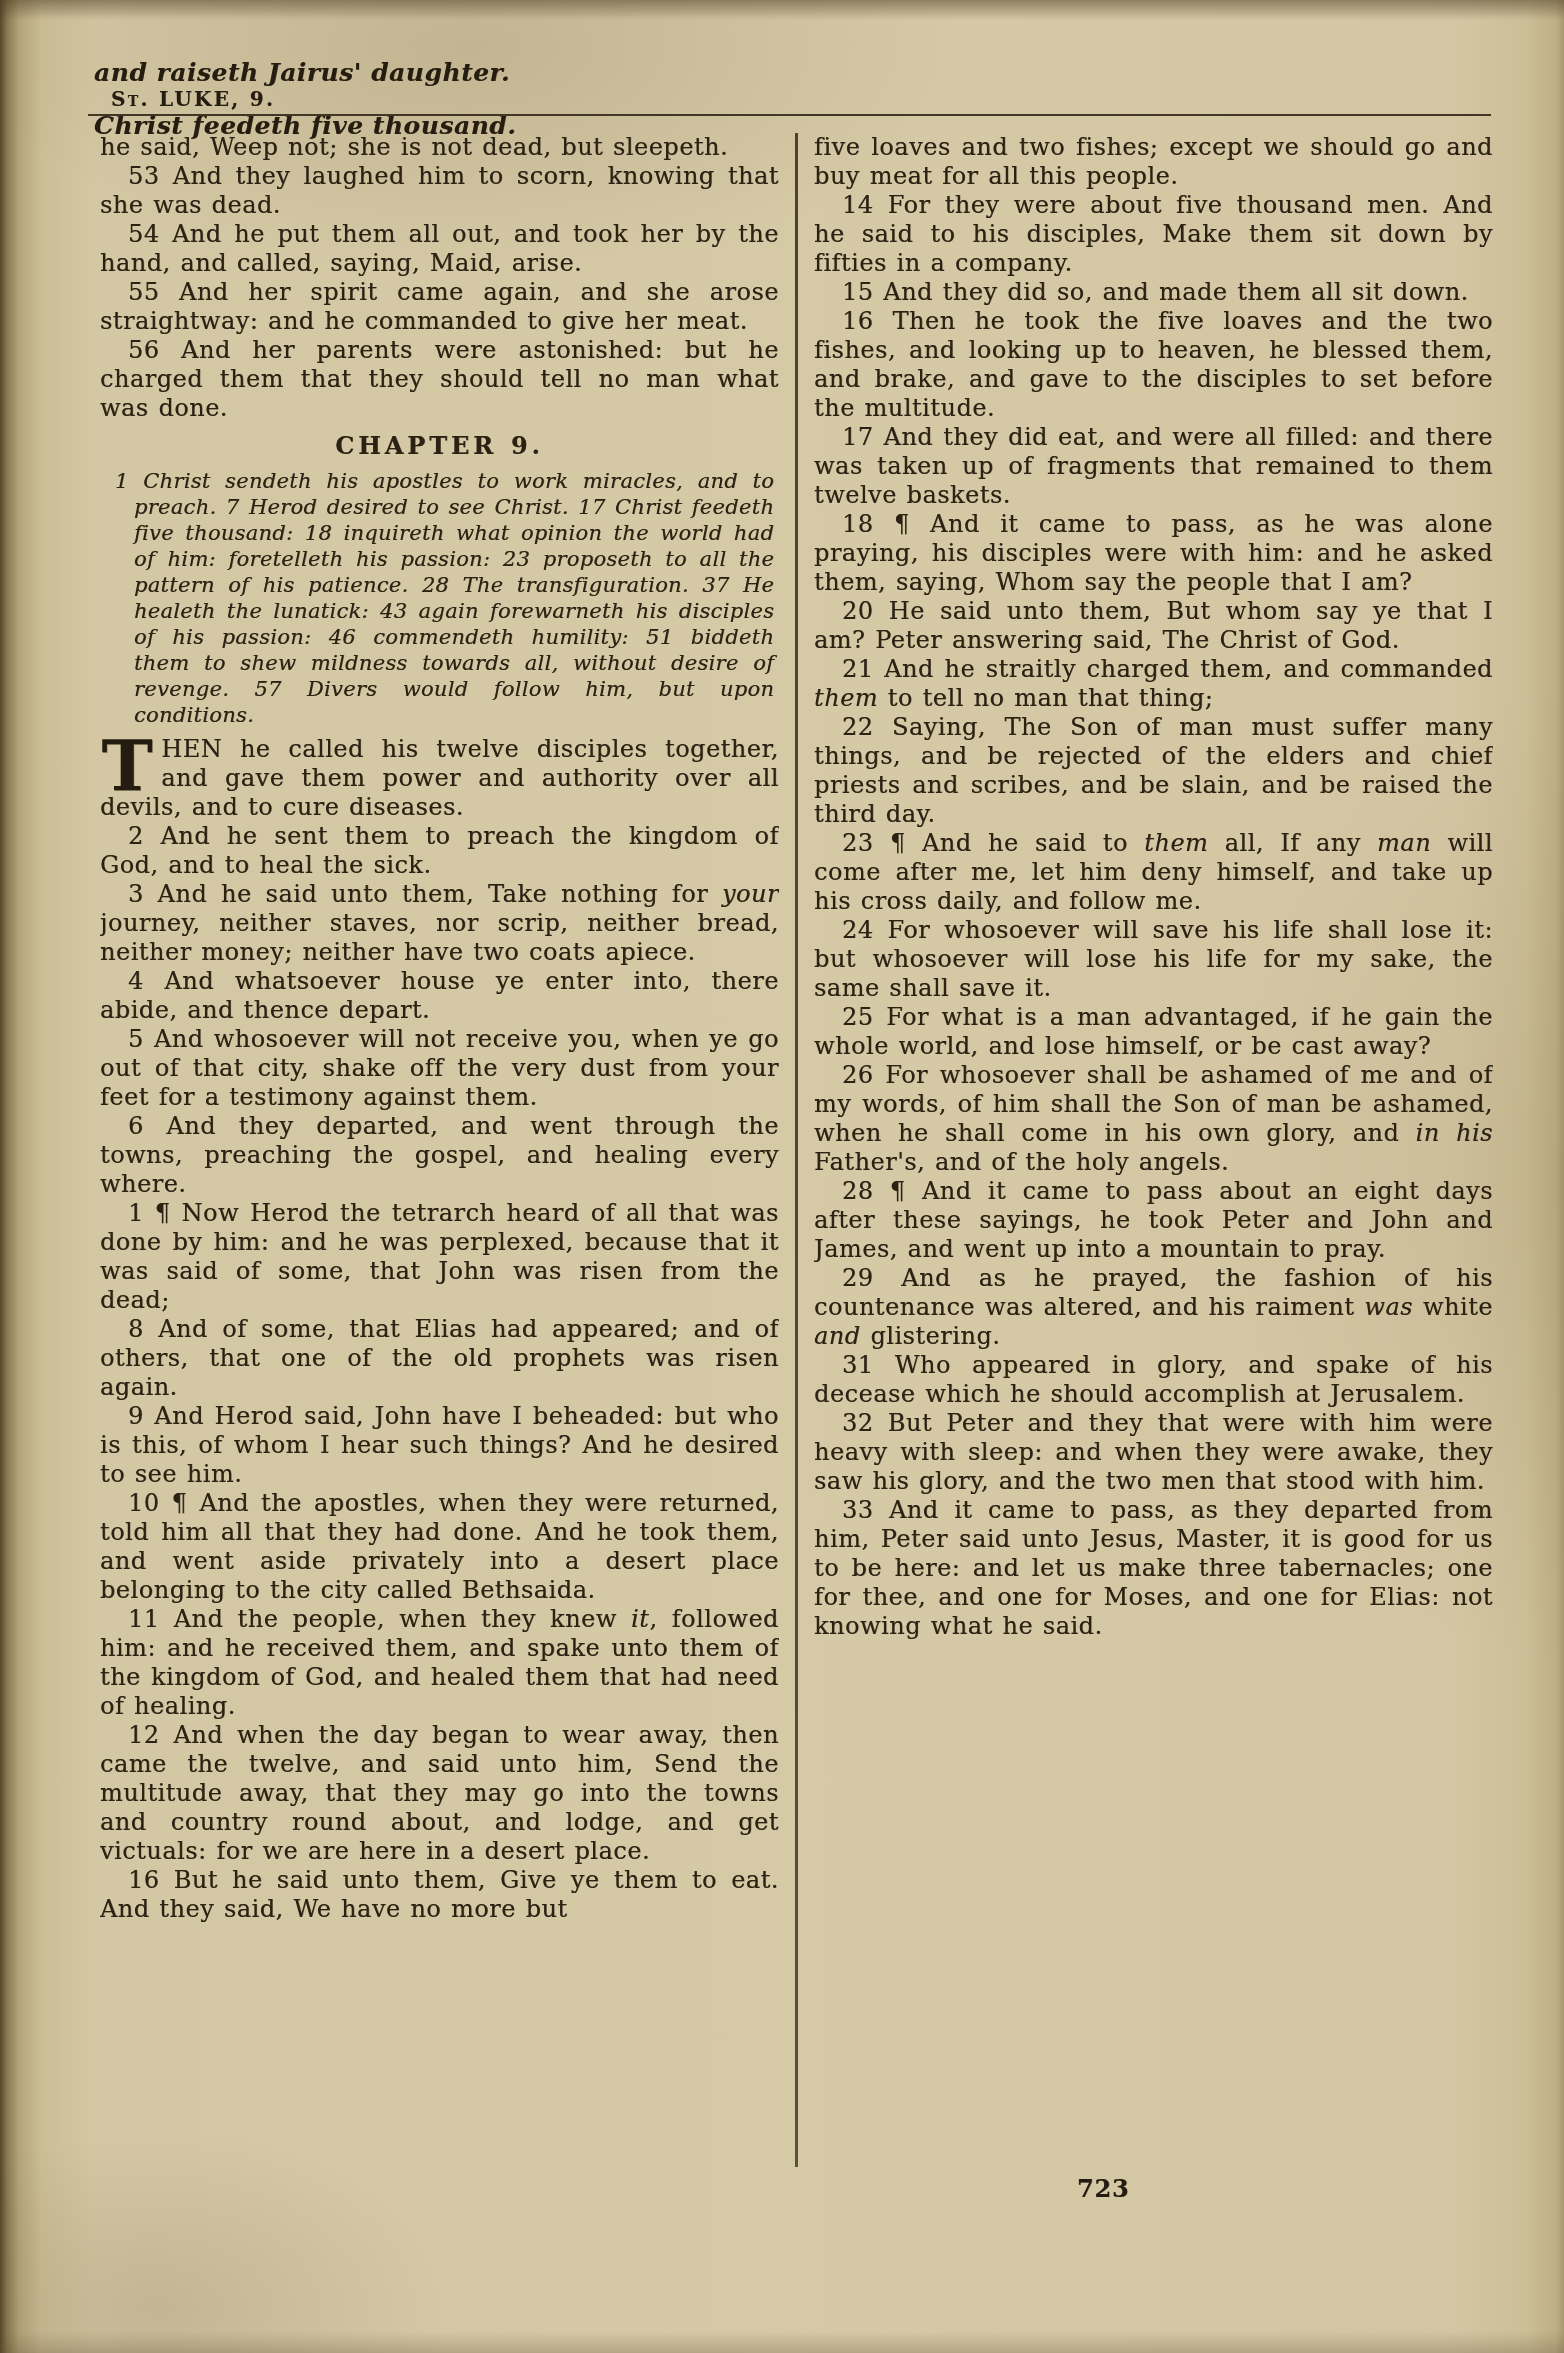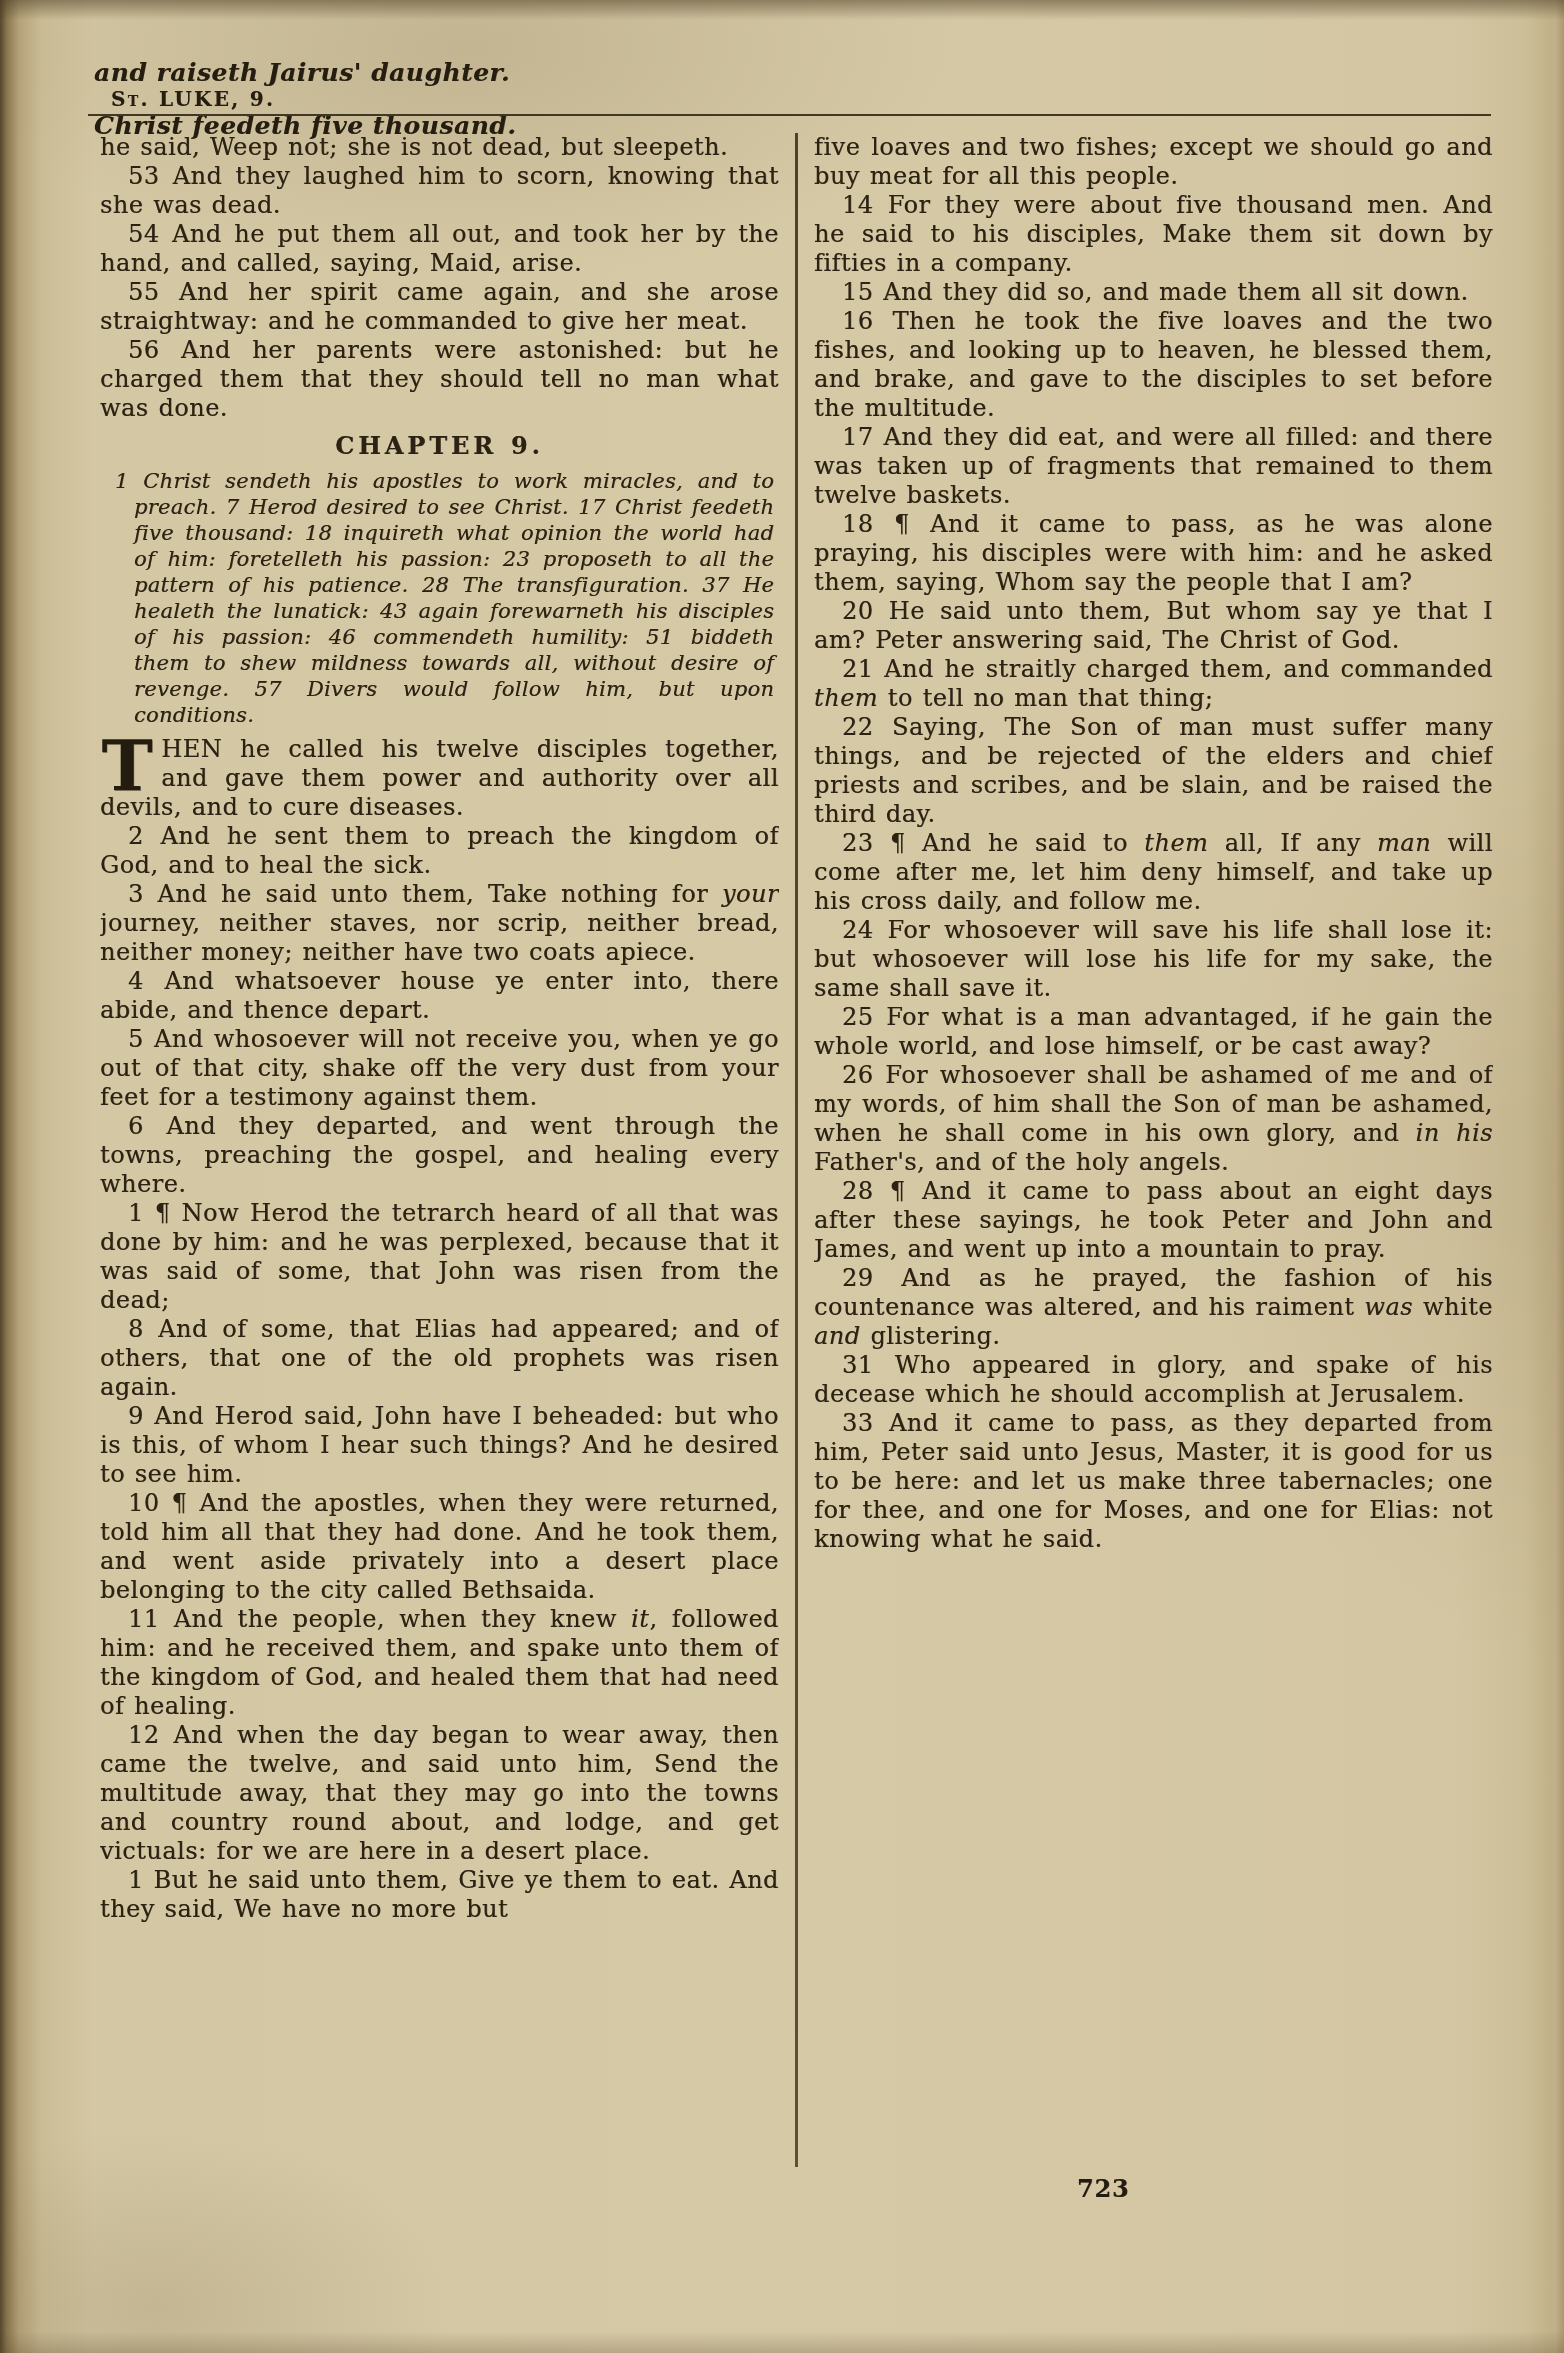--- a/index.html
+++ b/index.html
@@ -164,39 +164,40 @@
         <p class="verse"><span>3 And he said unto them, Take nothing for </span><i>your</i><span> journey, neither staves, nor scrip, neither bread, neither money; neither have two coats apiece.</span></p>
         <p class="verse"><span>4 And whatsoever house ye enter into, there abide, and thence depart.</span></p>
         <p class="verse"><span>5 And whosoever will not receive you, when ye go out of that city, shake off the very dust from your feet for a testimony against them.</span></p>
         <p class="verse"><span>6 And they departed, and went through the towns, preaching the gospel, and healing every where.</span></p>
         <p class="verse"><span>1 ¶ Now Herod the tetrarch heard of all that was done by him: and he was perplexed, because that it was said of some, that John was risen from the dead;</span></p>
         <p class="verse"><span>8 And of some, that Elias had appeared; and of others, that one of the old prophets was risen again.</span></p>
         <p class="verse"><span>9 And Herod said, John have I beheaded: but who is this, of whom I hear such things? And he desired to see him.</span></p>
         <p class="verse"><span>10 ¶ And the apostles, when they were returned, told him all that they had done. And he took them, and went aside privately into a desert place belonging to the city called Bethsaida.</span></p>
         <p class="verse"><span>11 And the people, when they knew </span><i>it</i><span>, followed him: and he received them, and spake unto them of the kingdom of God, and healed them that had need of healing.</span></p>
         <p class="verse"><span>12 And when the day began to wear away, then came the twelve, and said unto him, Send the multitude away, that they may go into the towns and country round about, and lodge, and get victuals: for we are here in a desert place.</span></p>
-        <p class="verse"><span>1 But he said unto them, Give ye them to eat. And they said, We have no more but</span></p>
+        <p class="verse"><span>16 But he said unto them, Give ye them to eat. And they said, We have no more but</span></p>
       </section>
     <div class="col-divider"></div>
     <section class="col col-right">
         <p class="verse cont"><span>five loaves and two fishes; except we should go and buy meat for all this people.</span></p>
         <p class="verse"><span>14 For they were about five thousand men. And he said to his disciples, Make them sit down by fifties in a company.</span></p>
         <p class="verse"><span>15 And they did so, and made them all sit down.</span></p>
         <p class="verse"><span>16 Then he took the five loaves and the two fishes, and looking up to heaven, he blessed them, and brake, and gave to the disciples to set before the multitude.</span></p>
         <p class="verse"><span>17 And they did eat, and were all filled: and there was taken up of fragments that remained to them twelve baskets.</span></p>
         <p class="verse"><span>18 ¶ And it came to pass, as he was alone praying, his disciples were with him: and he asked them, saying, Whom say the people that I am?</span></p>
         <p class="verse"><span>20 He said unto them, But whom say ye that I am? Peter answering said, The Christ of God.</span></p>
         <p class="verse"><span>21 And he straitly charged them, and commanded </span><i>them</i><span> to tell no man that thing;</span></p>
         <p class="verse"><span>22 Saying, The Son of man must suffer many things, and be rejected of the elders and chief priests and scribes, and be slain, and be raised the third day.</span></p>
         <p class="verse"><span>23 ¶ And he said to </span><i>them</i><span> all, If any </span><i>man</i><span> will come after me, let him deny himself, and take up his cross daily, and follow me.</span></p>
         <p class="verse"><span>24 For whosoever will save his life shall lose it: but whosoever will lose his life for my sake, the same shall save it.</span></p>
         <p class="verse"><span>25 For what is a man advantaged, if he gain the whole world, and lose himself, or be cast away?</span></p>
         <p class="verse"><span>26 For whosoever shall be ashamed of me and of my words, of him shall the Son of man be ashamed, when he shall come in his own glory, and </span><i>in his</i><span> Father's, and of the holy angels.</span></p>
         <p class="verse"><span>28 ¶ And it came to pass about an eight days after these sayings, he took Peter and John and James, and went up into a mountain to pray.</span></p>
         <p class="verse"><span>29 And as he prayed, the fashion of his countenance was altered, and his raiment </span><i>was</i><span> white </span><i>and</i><span> glistering.</span></p>
         <p class="verse"><span>31 Who appeared in glory, and spake of his decease which he should accomplish at Jerusalem.</span></p>
+        <p class="verse"><span>32 But Peter and they that were with him were heavy with sleep: and when they were awake, they saw his glory, and the two men that stood with him.</span></p>
         <p class="verse"><span>33 And it came to pass, as they departed from him, Peter said unto Jesus, Master, it is good for us to be here: and let us make three tabernacles; one for thee, and one for Moses, and one for Elias: not knowing what he said.</span></p>
       </section>
   </main>
 
   <div class="page-number">723</div>
 </div>
 
 
 </body></html>

